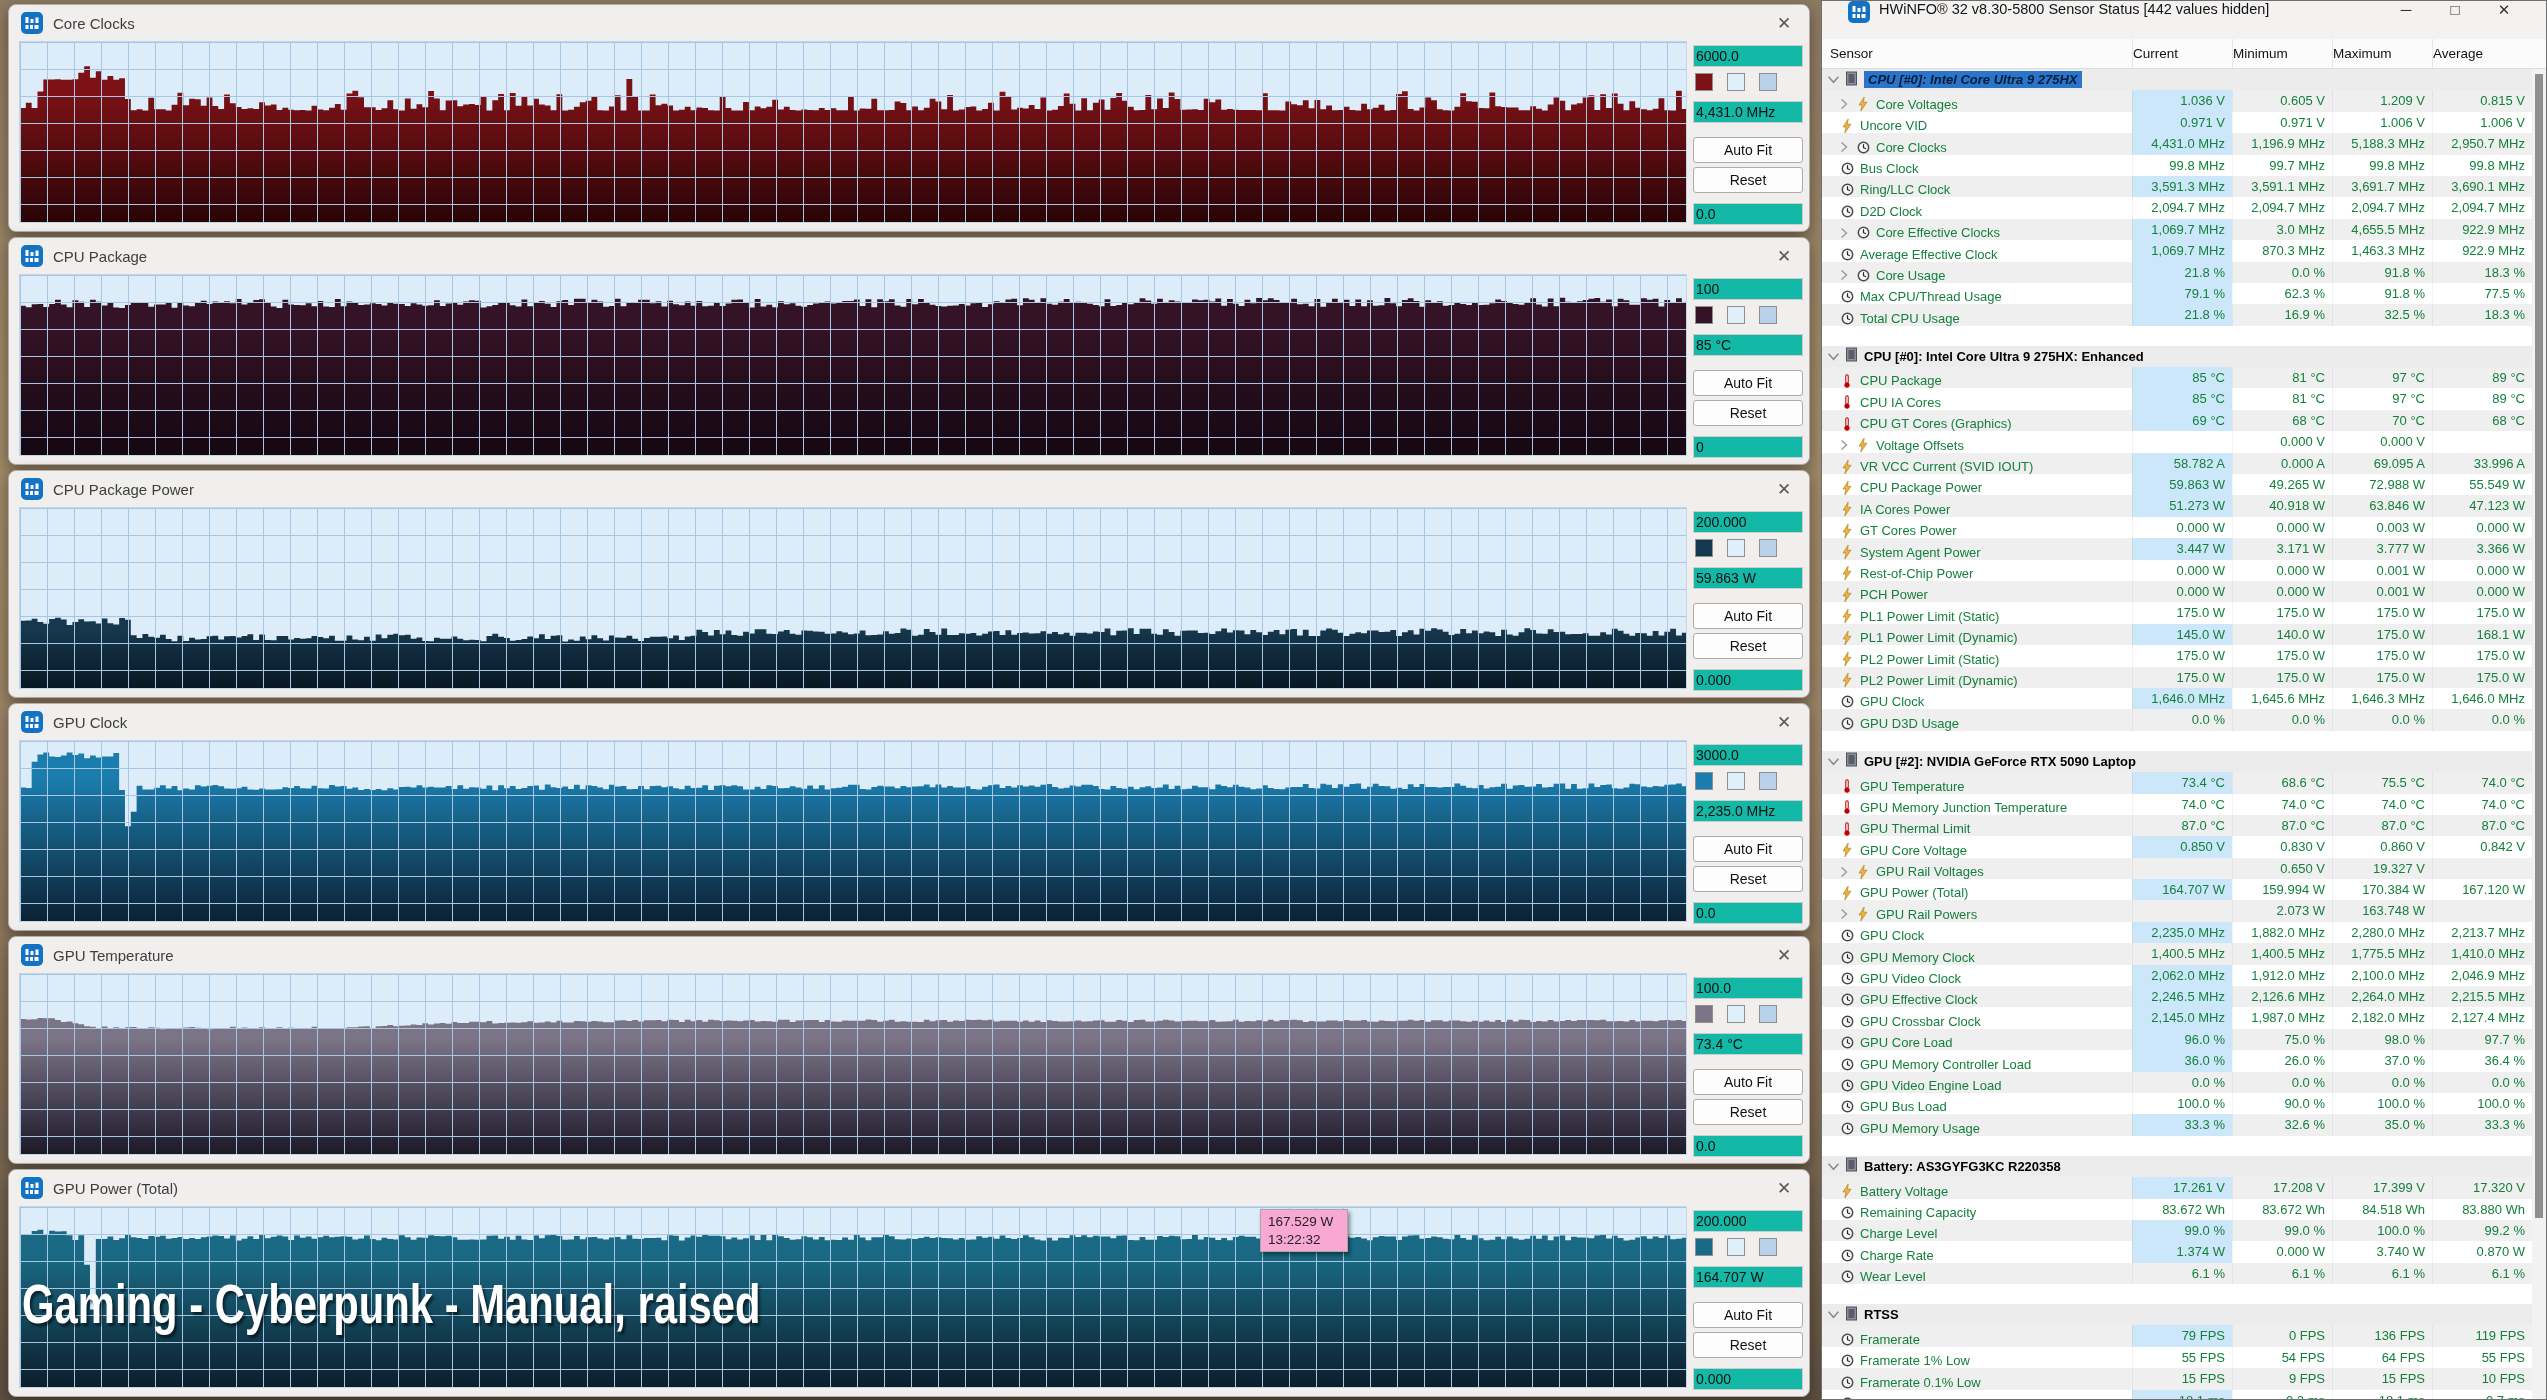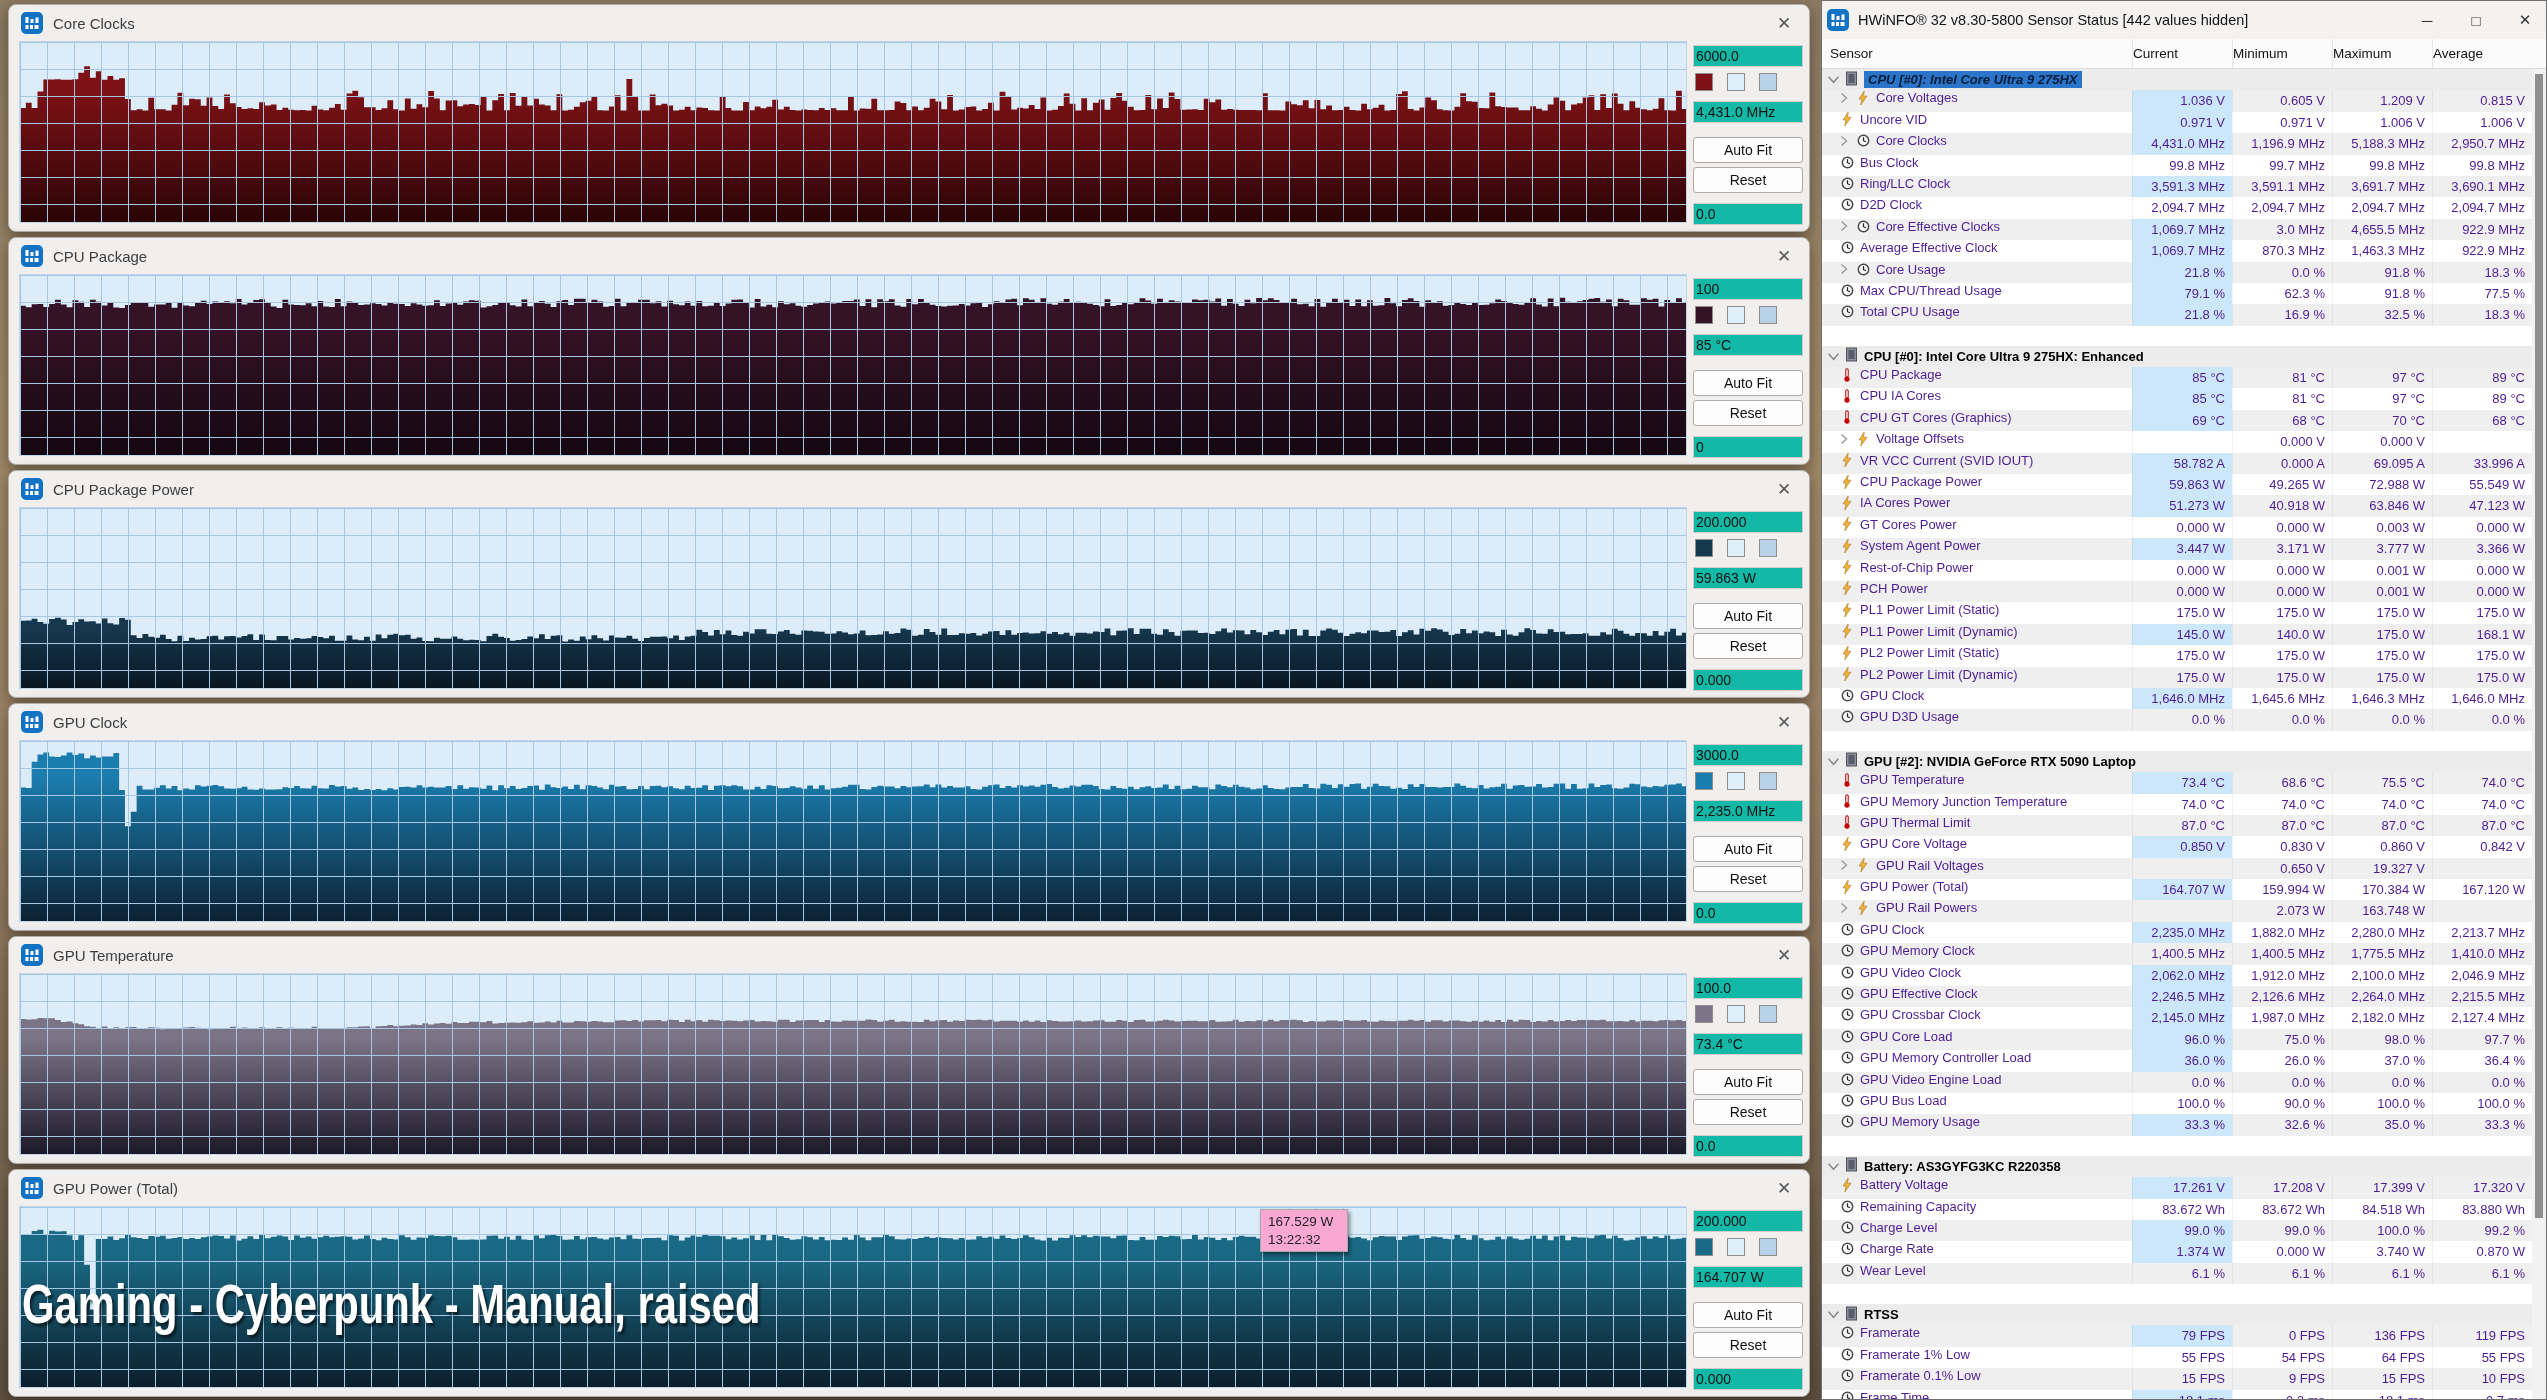--- a/index.html
+++ b/index.html
@@ -37,34 +37,34 @@
     border:1px solid #aeaba8; border-radius:3px; font-size:14px; color:#111;
     font-family:"Liberation Sans",sans-serif; text-align:center; line-height:24px; cursor:pointer; }
   .gbtn.fit { top:92px; } .gbtn.rst { top:122px;text-align:center; }
   .gtooltip { display:none; position:absolute; top:2px; left:1240px; width:88px;
     background:#f9a8d4; border:1px solid #a8a8a8; box-shadow:2px 3px 4px rgba(0,0,0,.45);
     font-size:13.5px; color:#222; padding:3px 7px; line-height:1.3; z-index:5; }
 
   
   .hw { position:absolute; left:1821px; top:0; width:726px; height:1400px;
     background:#ffffff; border:1px solid #6f6f6f; display:flex; flex-direction:column; }
-  .hw-title { height:38px; background:#f4f2f1; display:flex; align-items:center;
-    gap:9px; padding:0 5px; font-size:14.5px; color:#141414; flex:0 0 38px; }
+  .hw-title { height:38px; background:#f4f2f1; display:flex; 
+    gap:9px; padding:0 26px; font-size:14.5px; color:#141414; flex:0 0 38px; }
   .wbtn { width:40px; text-align:center; font-size:15px; color:#333; cursor:pointer; }
   .wbtn.close { margin-right:-4px; }
   .hw-spacer { margin-left:auto; }
   .hw-cols { height:30px; flex:0 0 30px; display:flex; align-items:center;
     font-size:13.5px; color:#111; border-bottom:1px solid #dcdcdc;
     background:#fbfbfb; padding-right:14px; }
   .c-sensor { flex:1; padding-left:8px; }
   .c-val { width:100px; text-align:left; padding-right:7px;
     border-left:1px solid #e6e6e6; align-self:stretch; line-height:30px; }
   .hw-body { flex:1; position:relative; overflow:hidden; padding-right:14px;
     background:#fff; }
-  .r { display:flex; height:21.4px; align-items:flex-start; font-size:13px; color:#4c1d95; }
+  .r { display:flex; height:21.4px; align-items:flex-end; font-size:13px; color:#15803d; }
   .r.odd { background:#efefef; }
   .name { flex:1; display:flex; align-items:center; gap:6px; padding-left:18px;
     overflow:hidden; white-space:nowrap; }
   .name .ic { display:inline-flex; width:14px; justify-content:center; flex:0 0 14px; }
   .name .cv { display:inline-flex; width:10px; flex:0 0 10px; }
   .v { width:100px; flex:0 0 100px; text-align:right; padding-right:7px;
     border-left:1px solid rgba(0,0,0,.05); align-self:stretch; line-height:21.4px;
     white-space:nowrap; }
   .v.cur.hl { background:#cde7fa; }
   .gh { display:flex; height:21.4px; align-items:center; gap:6px; font-size:13px;

